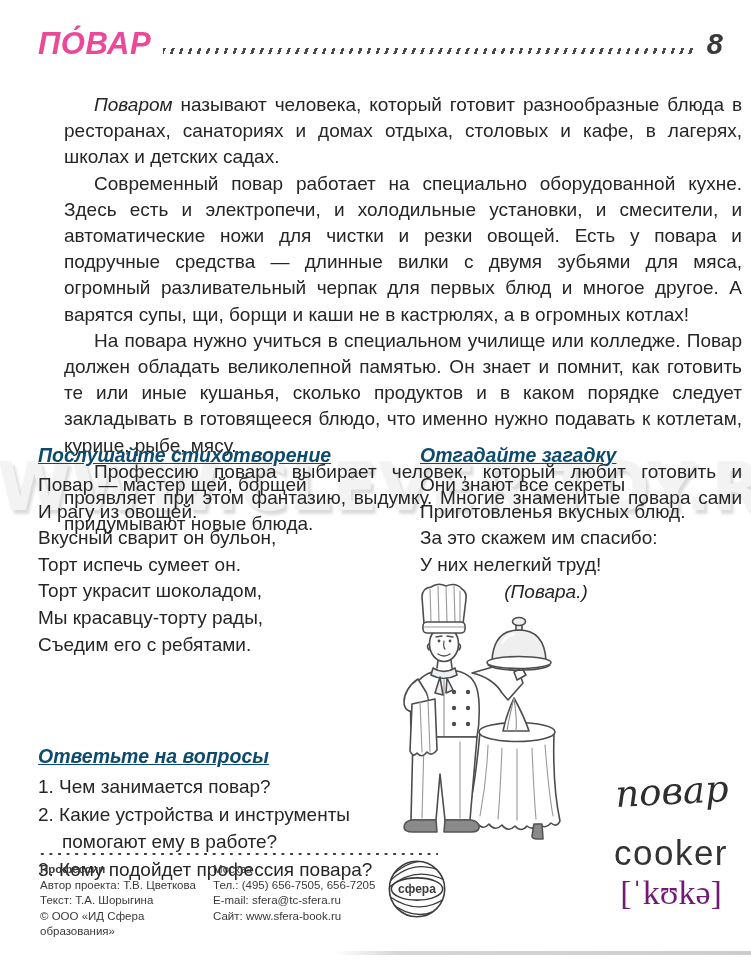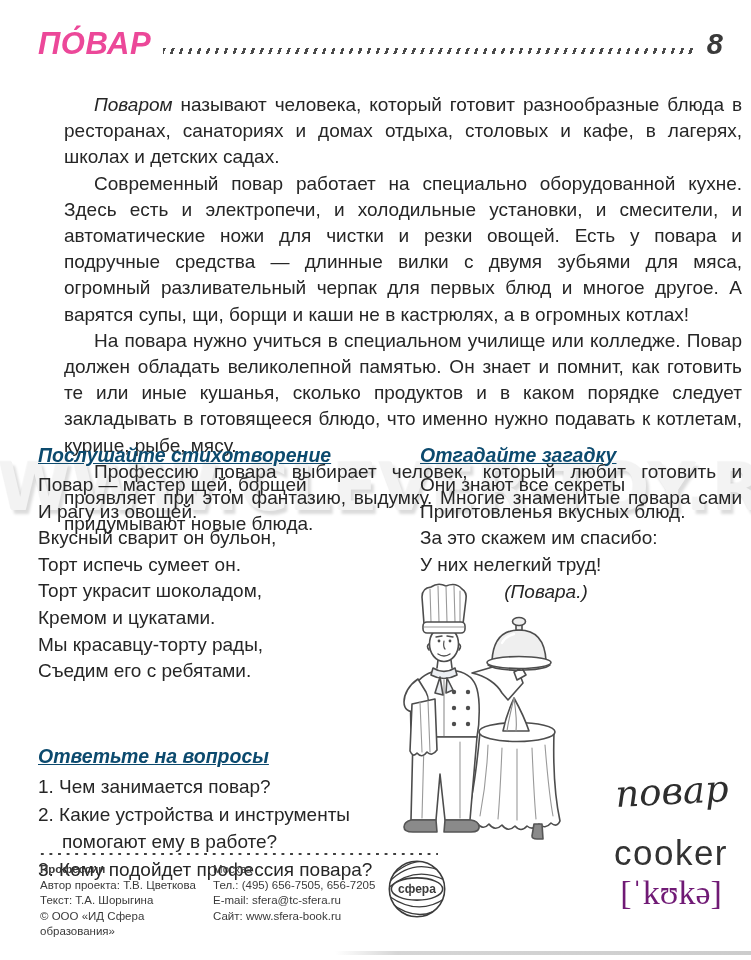--- a/index.html
+++ b/index.html
@@ -105,21 +105,20 @@
     <p>Профессию повара выбирает человек, который любит готовить и проявляет при этом фантазию, выдумку. Многие знаменитые повара сами придумывают новые блюда.</p>
   </div>
 
   <div class="poem">
     <h3 class="colhead">Послушайте стихотворение</h3>
     <div class="vline">Повар — мастер щей, борщей</div>
     <div class="vline">И рагу из овощей.</div>
     <div class="vline">Вкусный сварит он бульон,</div>
     <div class="vline">Торт испечь сумеет он.</div>
     <div class="vline">Торт украсит шоколадом,</div>
-    <div class="vline">Кремом и цукатами.</div>
     <div class="vline">Мы красавцу-торту рады,</div>
     <div class="vline">Съедим его с ребятами.</div>
   </div>
 
   <div class="riddle">
     <h3 class="colhead">Отгадайте загадку</h3>
     <div class="vline">Они знают все секреты</div>
     <div class="vline">Приготовленья вкусных блюд.</div>
     <div class="vline">За это скажем им спасибо:</div>
     <div class="vline">У них нелегкий труд!</div>

